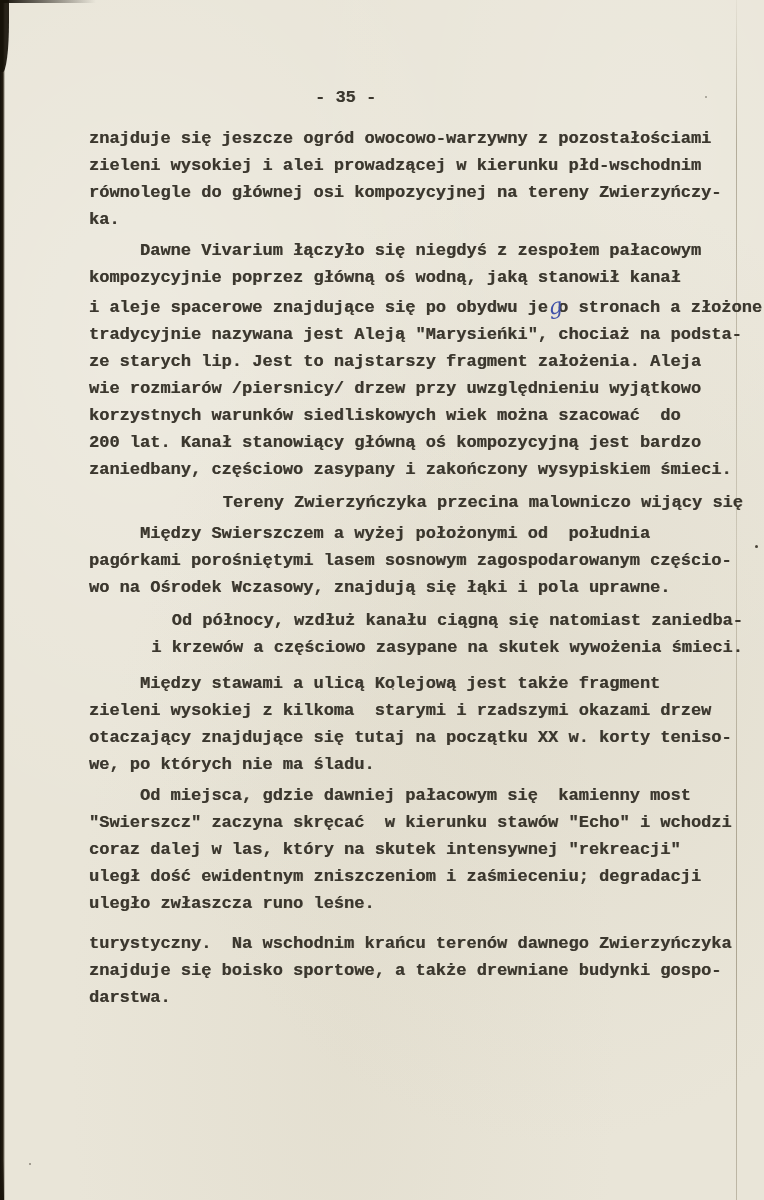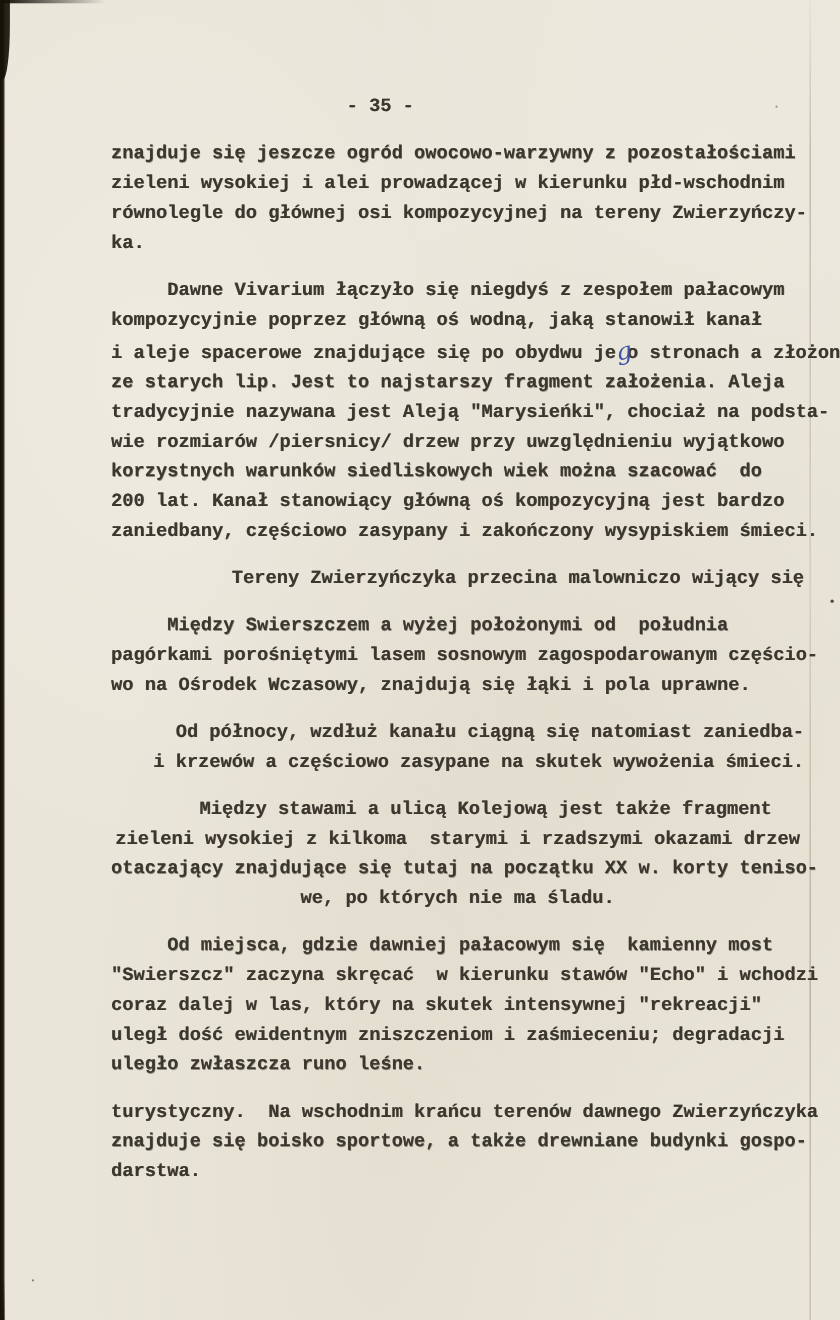--- a/index.html
+++ b/index.html
@@ -55,23 +55,23 @@
 
   .content {
     position: absolute; left: 85px; top: 84px; width: 662px;
   }
   .pageno {
     font-size: 17px; line-height: 27px; font-weight: 700;
     color: var(--ink); padding-left: 230px; margin: 0 0 14px 0;
     white-space: pre;
     text-shadow: 0.4px 0.3px 0.6px rgba(59,55,46,0.55);
   }
-  .para { margin: 16px; }
+  .para { margin: 4px; }
   .para.gap-sm { margin-top: 6px; text-align: right; }
-  .para.gap-md { margin-top: 9px; text-align: center; }
+  .para.gap-md { margin-top: 9px; }
   .para.gap-lg { margin-top: 13px; }
   .line {
     white-space: pre;
     font-size: 17px; line-height: 27px; font-weight: 700;
     color: var(--ink);
     text-shadow: 0.4px 0.3px 0.6px rgba(59,55,46,0.5), -0.2px 0 0.4px rgba(59,55,46,0.3);
   }
   .handwritten {
     font-family: "DejaVu Serif", serif;
     font-style: italic;
@@ -104,22 +104,22 @@
         <div class="para">
           <div class="line">znajduje się jeszcze ogród owocowo-warzywny z pozostałościami</div>
           <div class="line">zieleni wysokiej i alei prowadzącej w kierunku płd-wschodnim</div>
           <div class="line">równolegle do głównej osi kompozycyjnej na tereny Zwierzyńczy-</div>
           <div class="line">ka.</div>
         </div>
         <div class="para">
           <div class="line">     Dawne Vivarium łączyło się niegdyś z zespołem pałacowym</div>
           <div class="line">kompozycyjnie poprzez główną oś wodną, jaką stanowił kanał</div>
           <div class="line"><span>i aleje spacerowe znajdujące się po obydwu je</span><span class="handwritten">g</span><span>o stronach a złożone</span></div>
+          <div class="line">tradycyjnie nazywana jest Aleją "Marysieńki", chociaż na podsta-</div>
           <div class="line">ze starych lip. Jest to najstarszy fragment założenia. Aleja</div>
-          <div class="line">tradycyjnie nazywana jest Aleją "Marysieńki", chociaż na podsta-</div>
           <div class="line">wie rozmiarów /piersnicy/ drzew przy uwzględnieniu wyjątkowo</div>
           <div class="line">korzystnych warunków siedliskowych wiek można szacować  do</div>
           <div class="line">200 lat. Kanał stanowiący główną oś kompozycyjną jest bardzo</div>
           <div class="line">zaniedbany, częściowo zasypany i zakończony wysypiskiem śmieci.</div>
         </div>
         <div class="para gap-sm">
           <div class="line">     Tereny Zwierzyńczyka przecina malowniczo wijący się</div>
         </div>
         <div class="para">
           <div class="line">     Między Swierszczem a wyżej położonymi od  południa</div>

